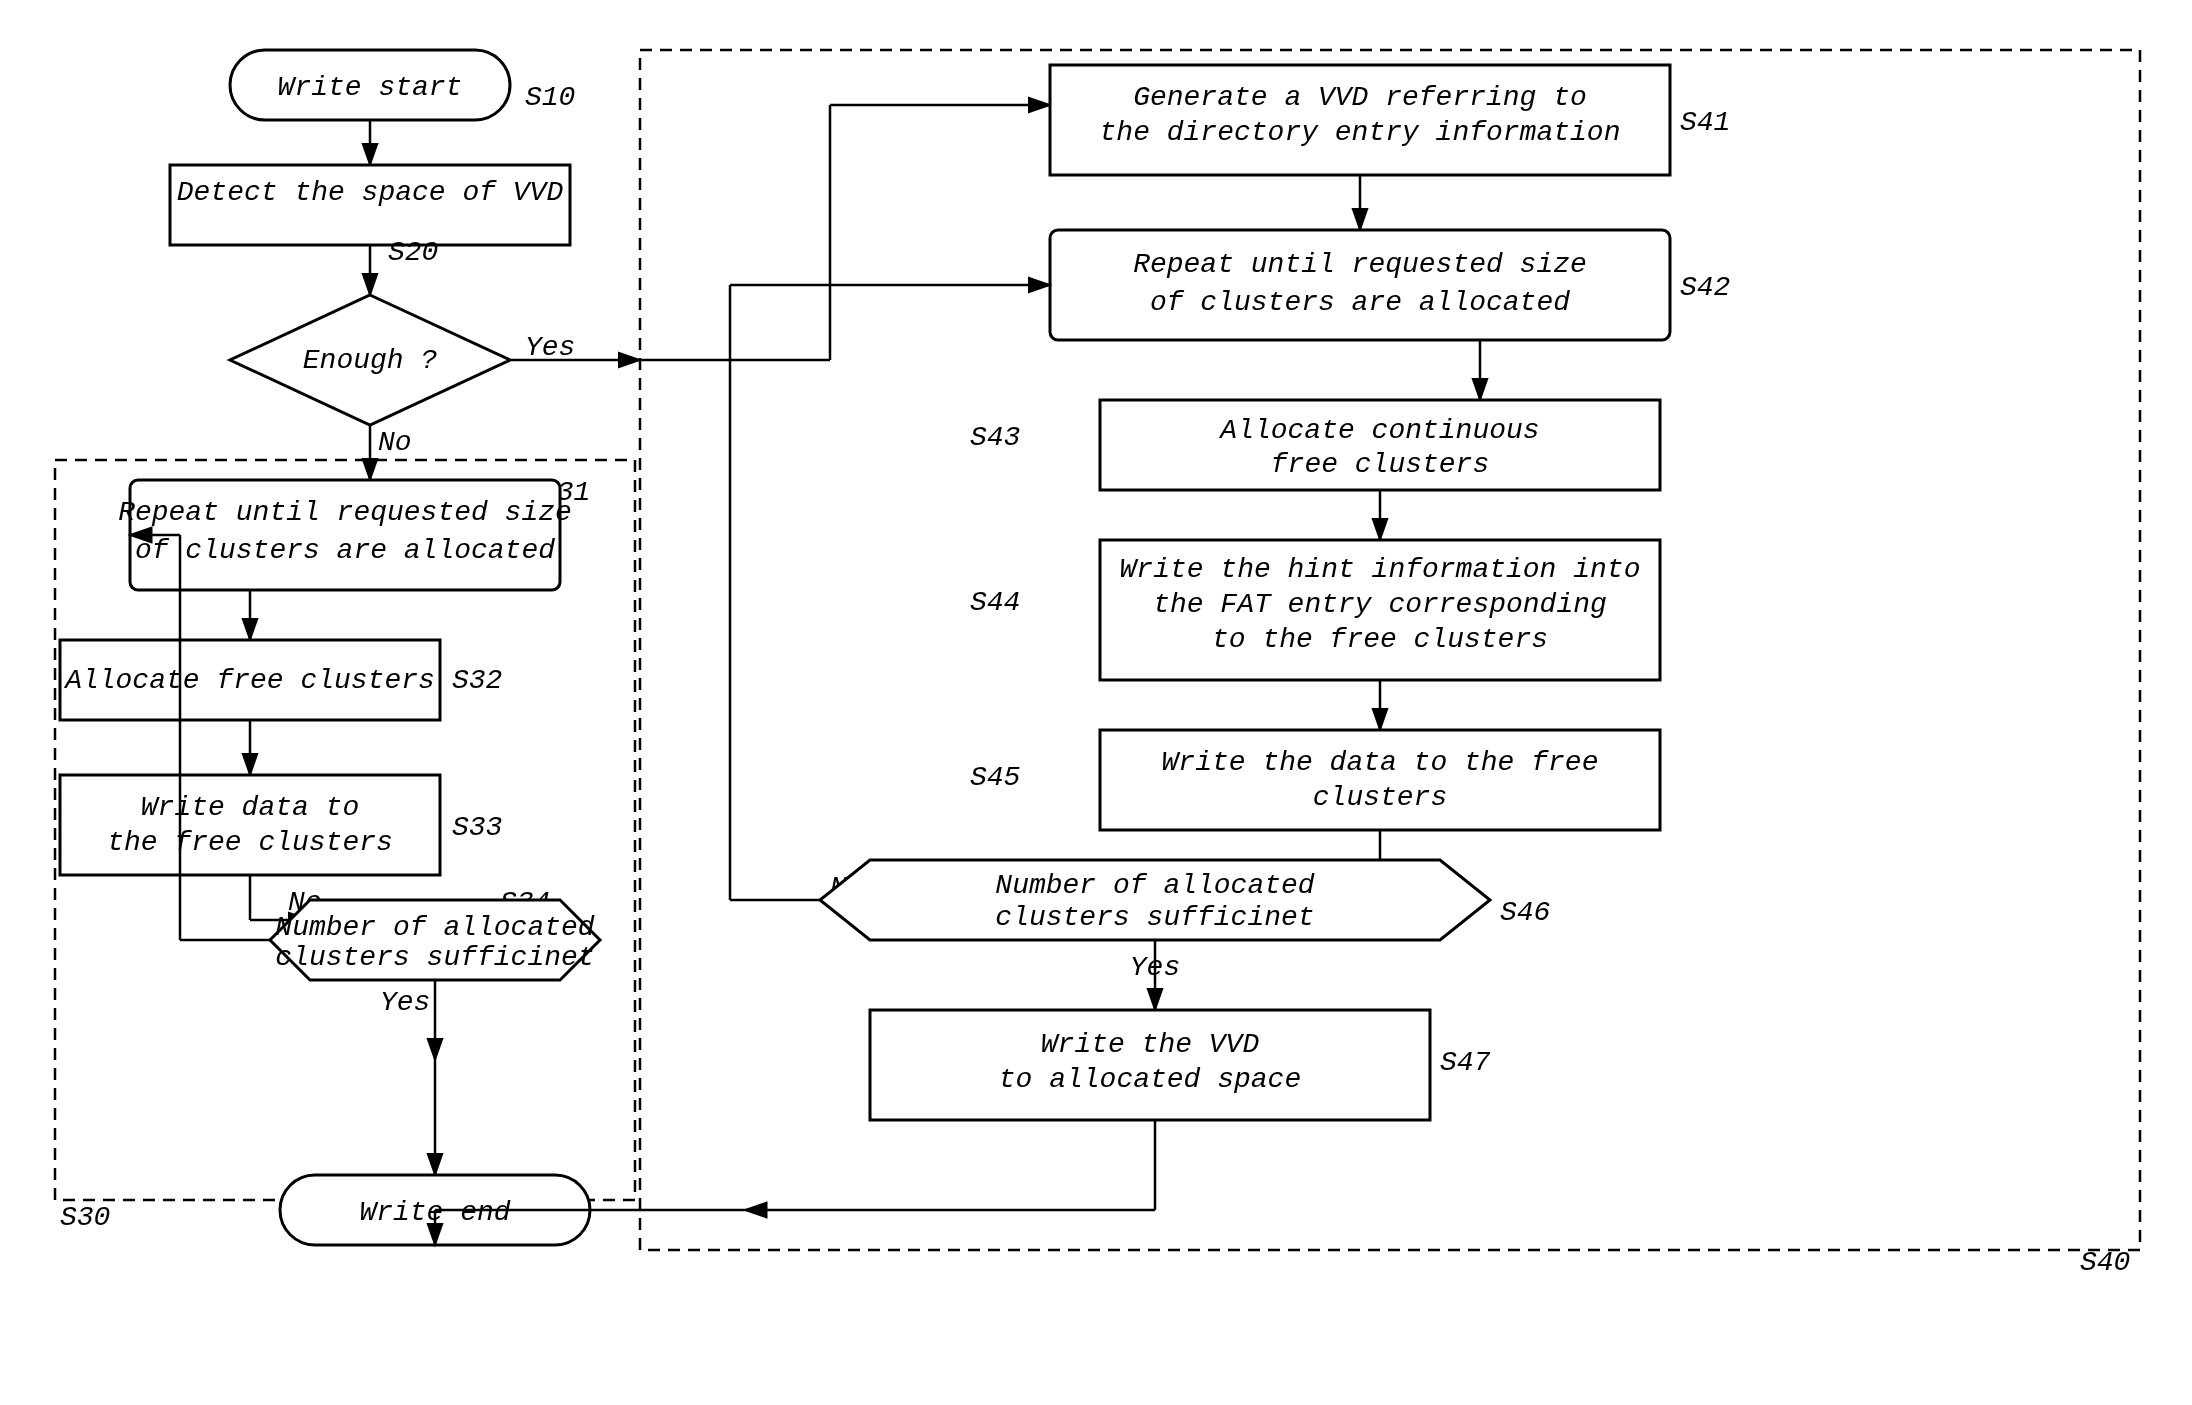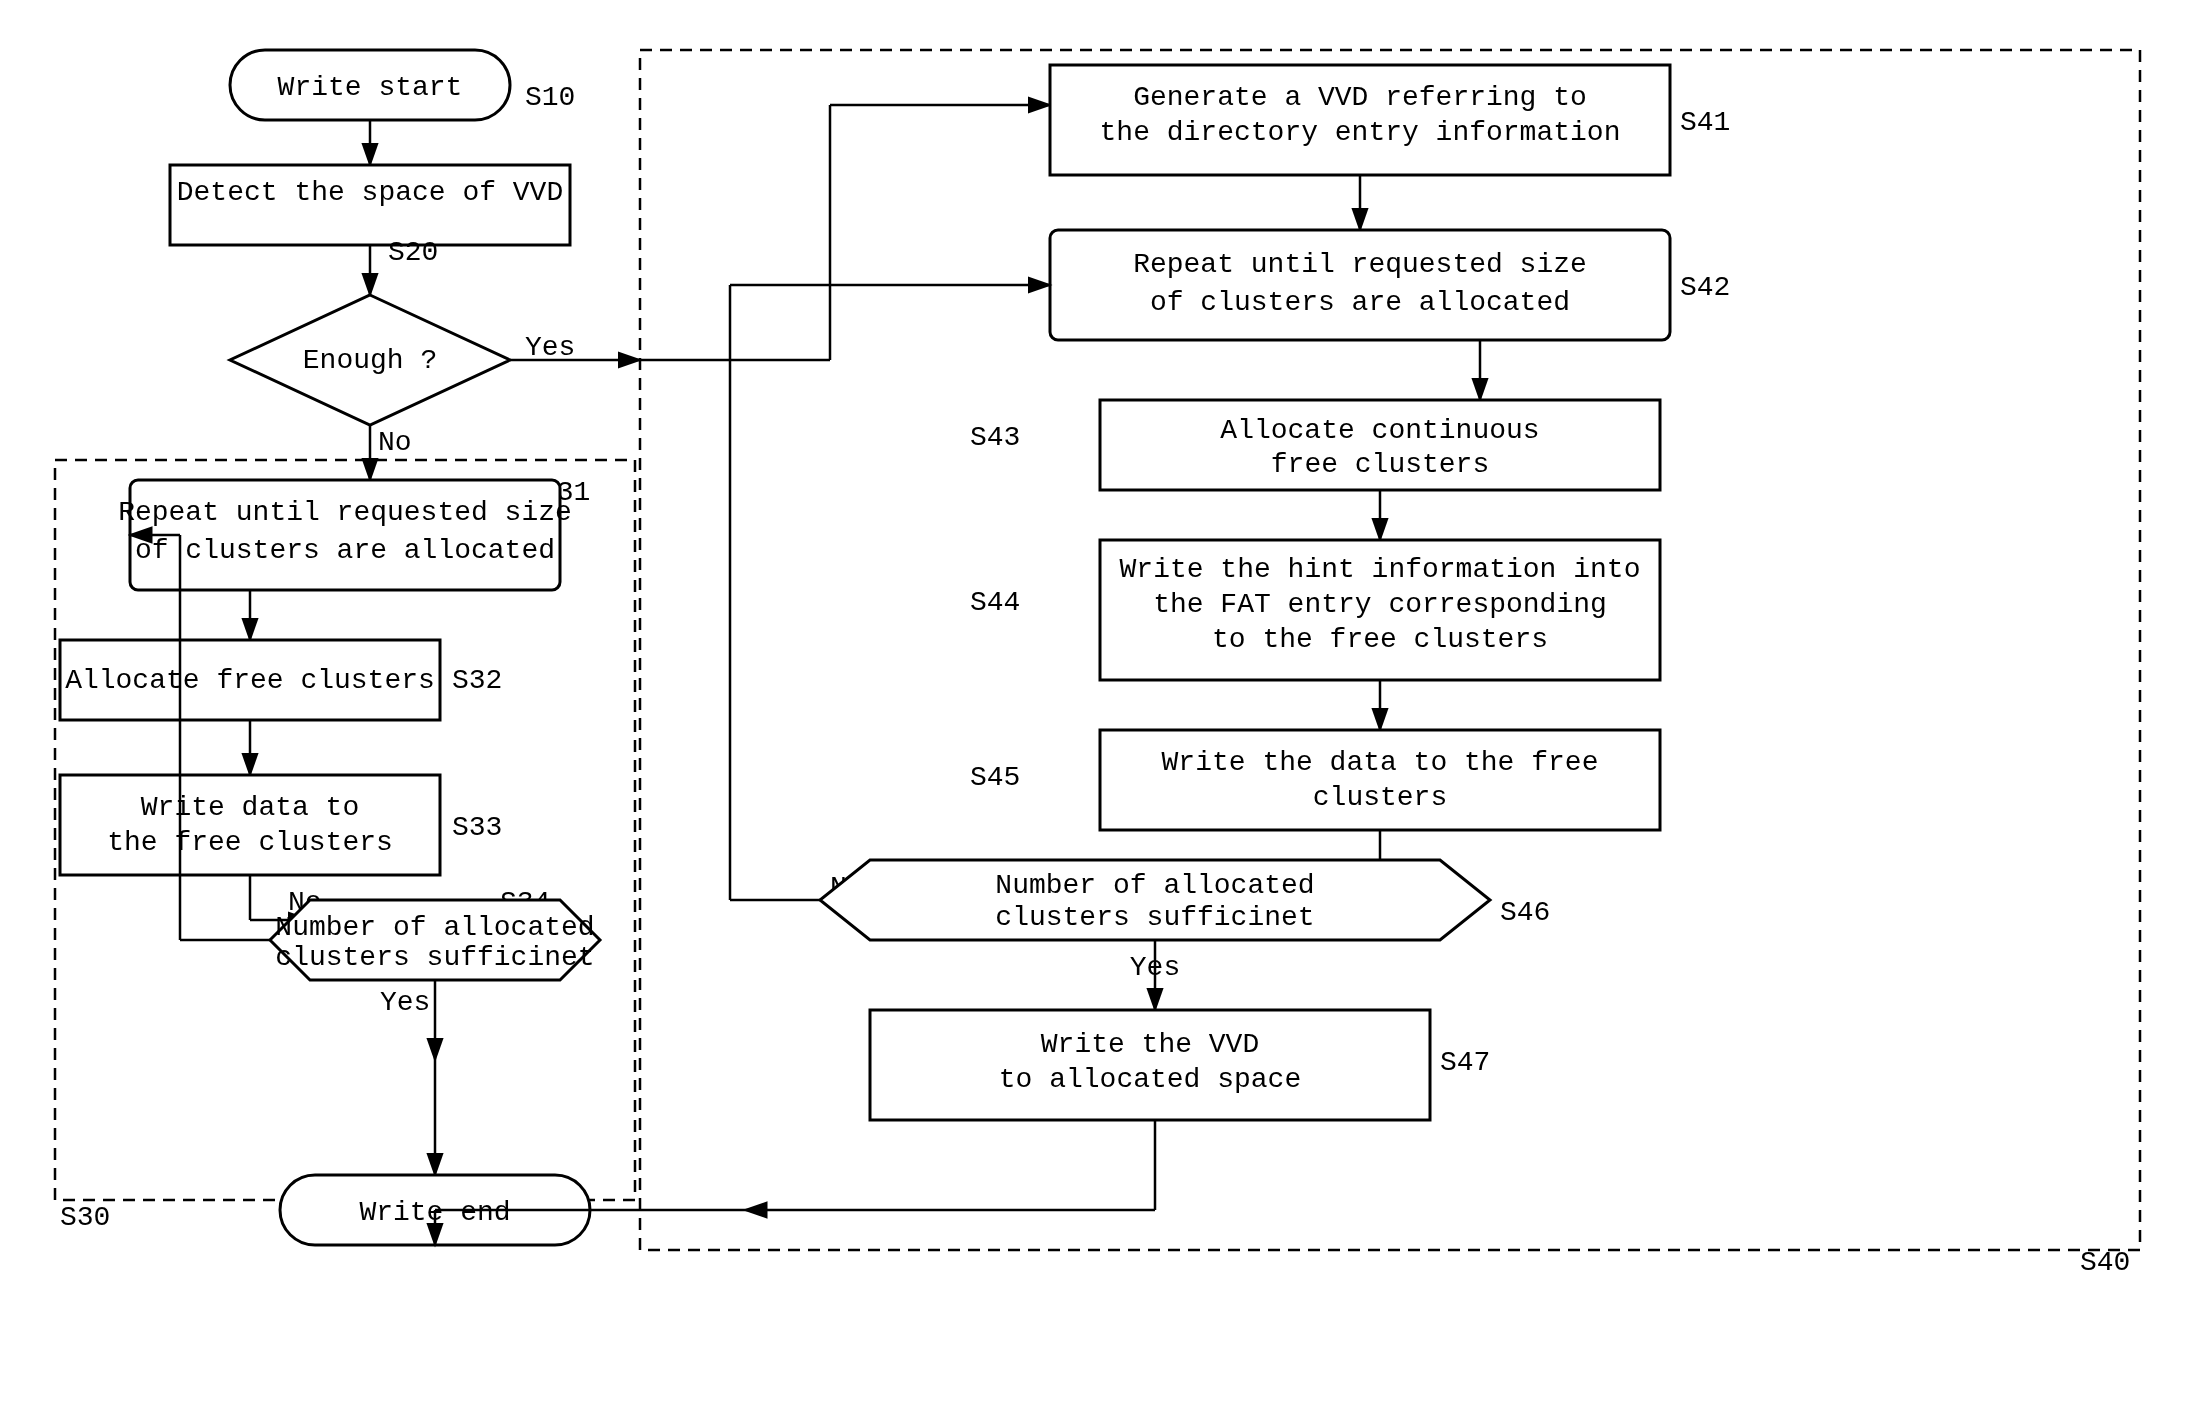--- a/index.html
+++ b/index.html
@@ -9,20 +9,21 @@
       width: 2192px;
       height: 1405px;
       position: relative;
       overflow: hidden;
     }
     .diagram-container {
       position: absolute;
       top: 0; left: 0;
       width: 2192px;
       height: 1405px;
+      font-style: italic;
     }
     svg {
       width: 2192px;
       height: 1405px;
     }
     text {
       font-family: 'Courier New', Courier, monospace;
       font-size: 28px;
       fill: #000;
     }

